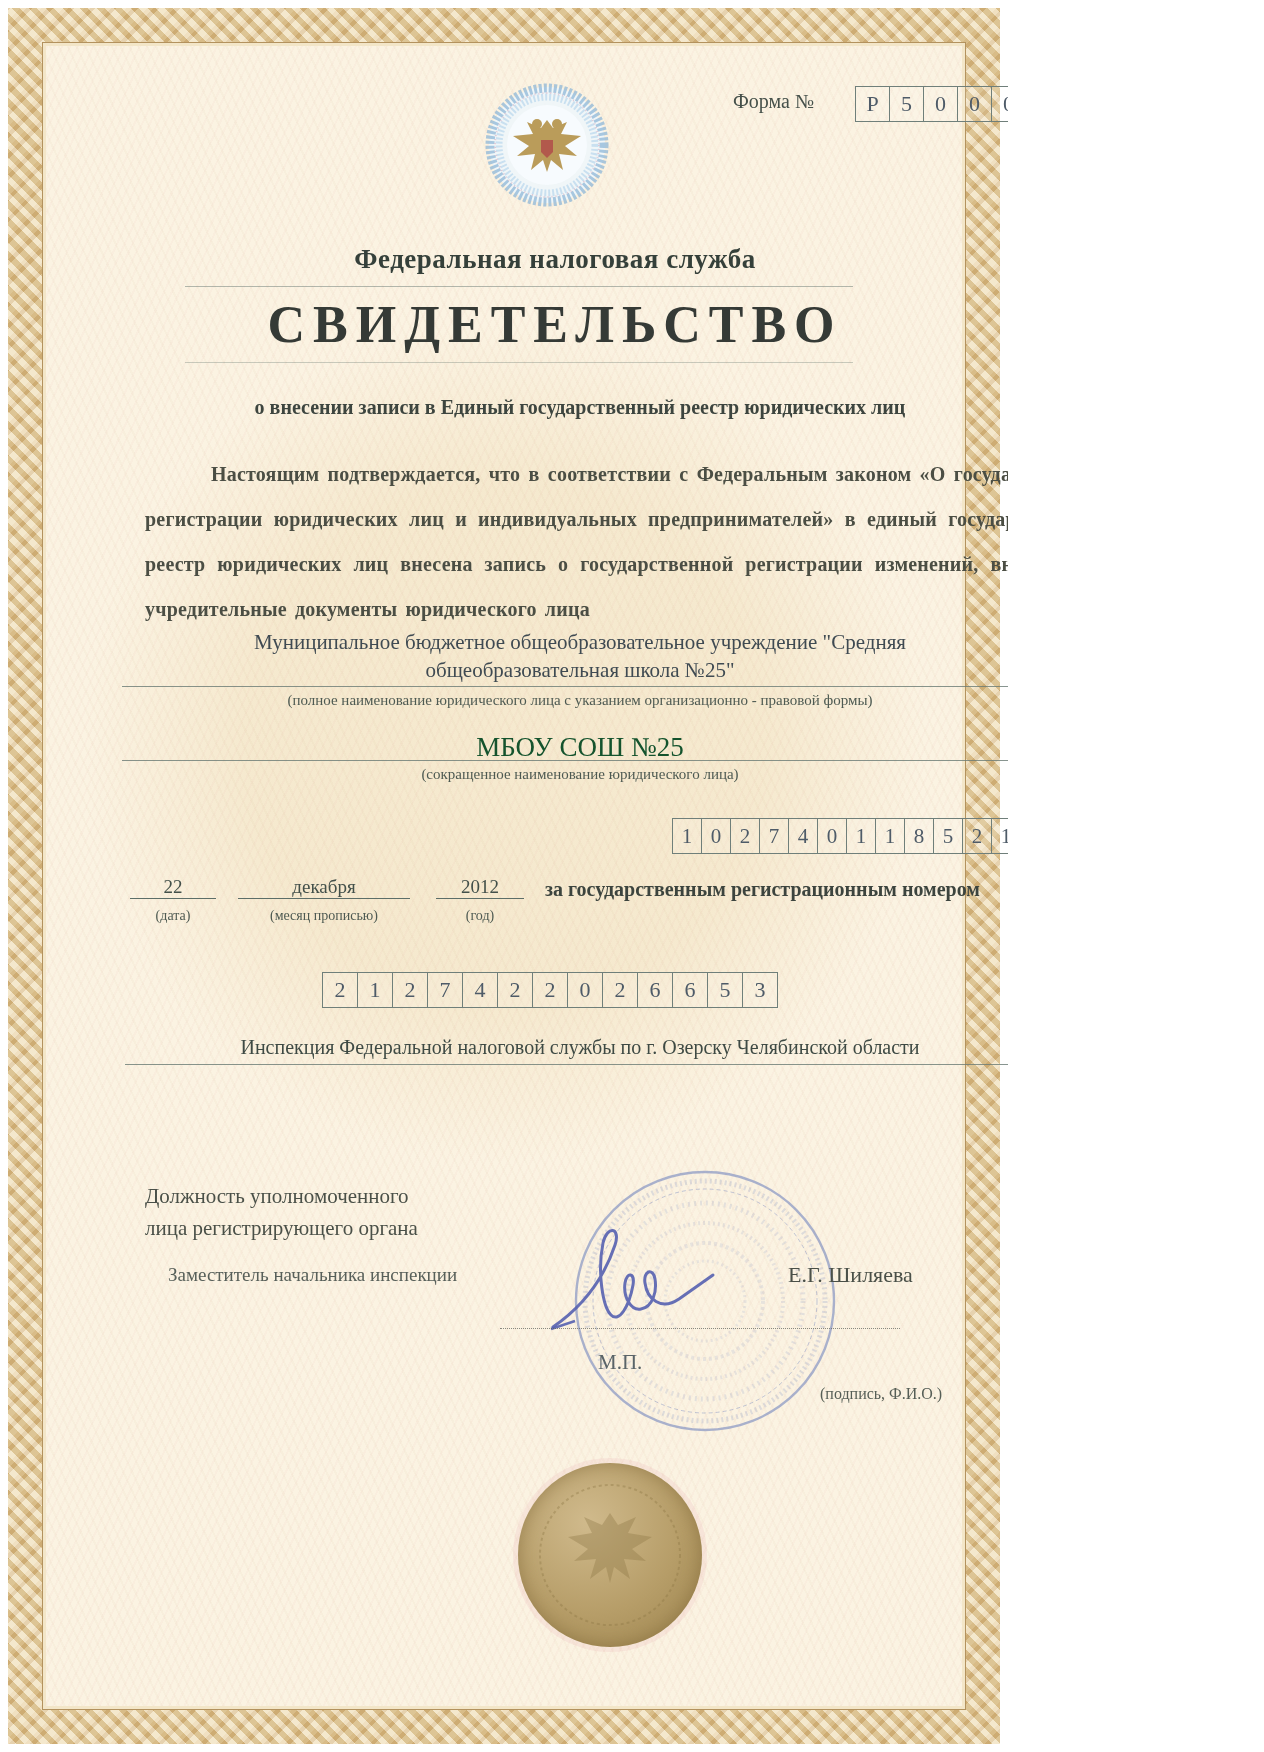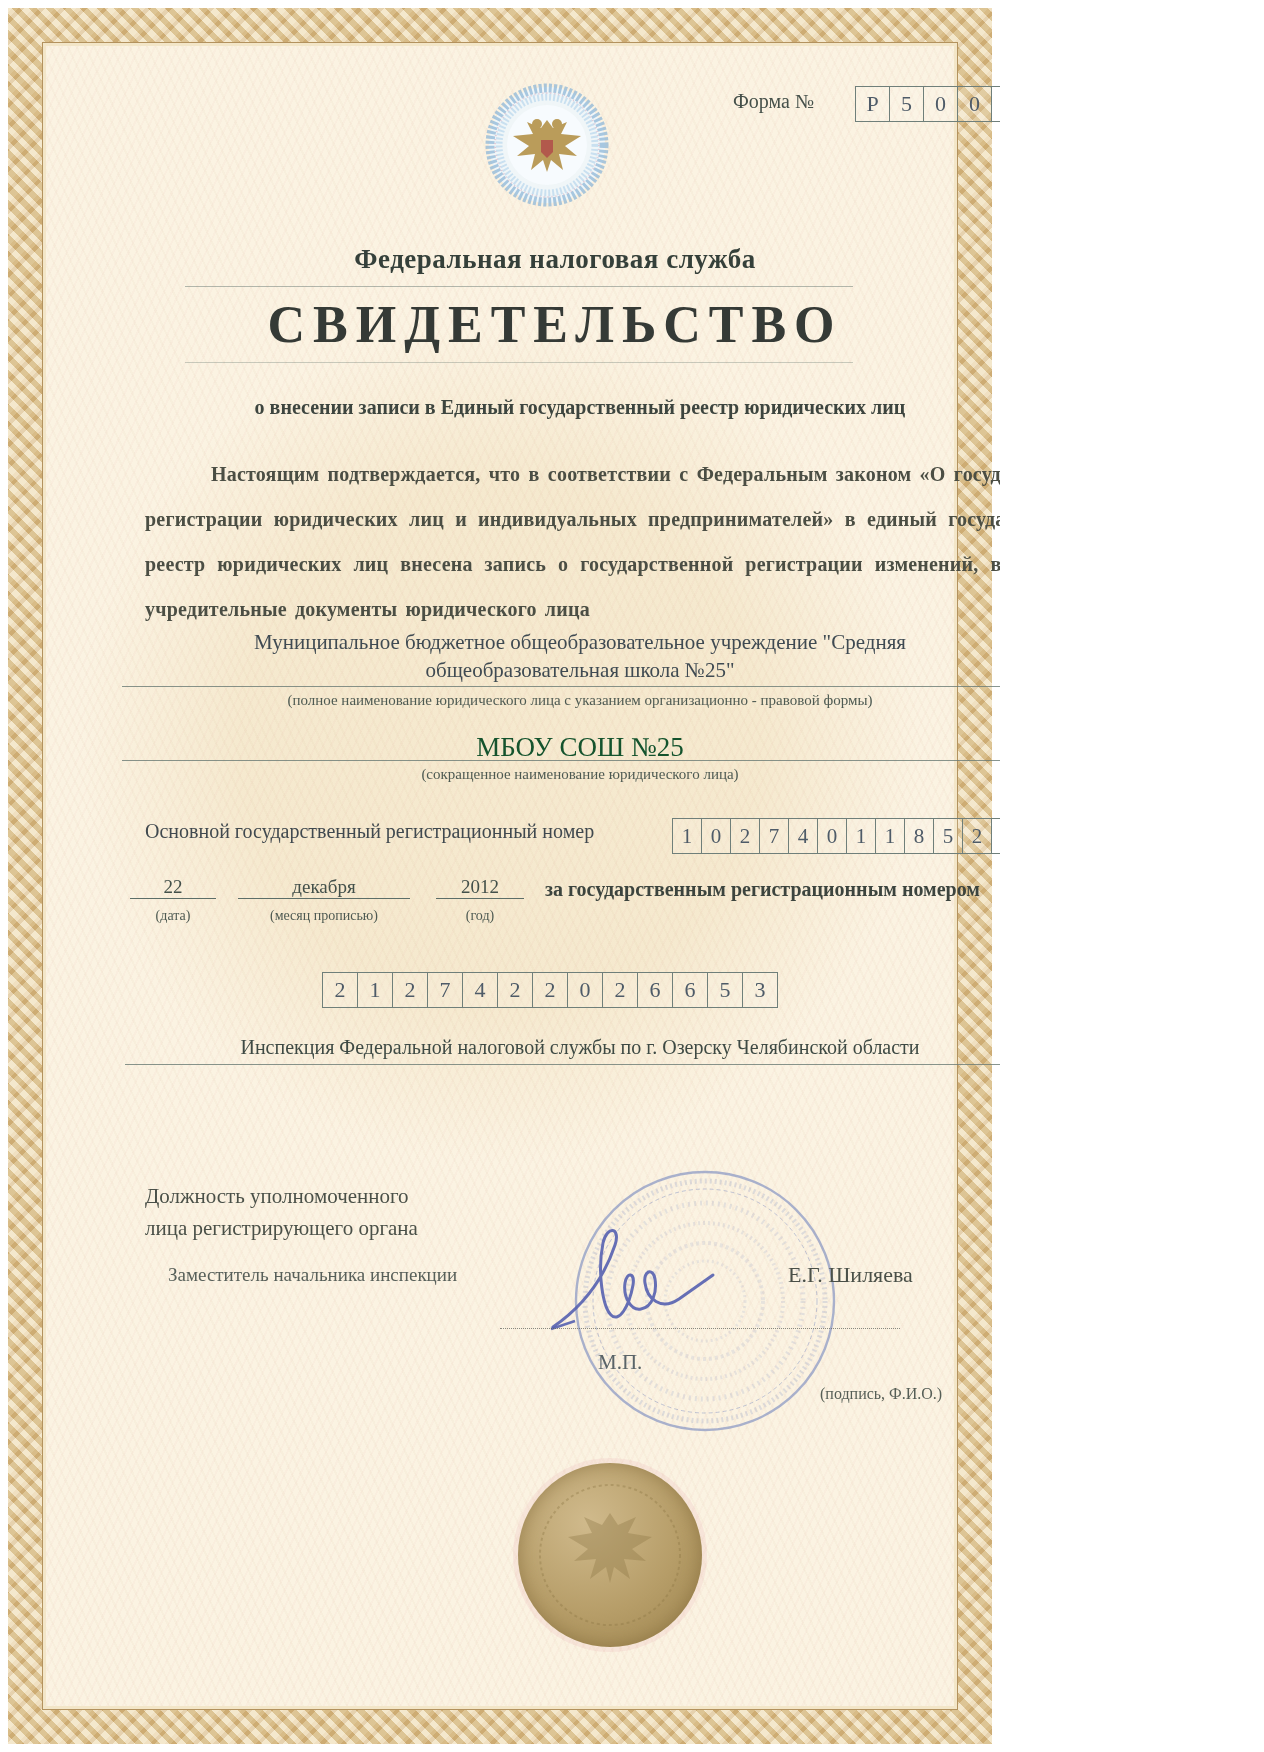--- a/index.html
+++ b/index.html
@@ -1,20 +1,21 @@
 <!DOCTYPE html>
 <html><head>
 <meta charset="utf-8">
 <style>
   html,body{margin:0;padding:0;background:#ffffff;}
   .page{
     position:relative;width:1000px;height:1752px;overflow:hidden;
     background:#ffffff;
     font-family:"Liberation Serif","DejaVu Serif",serif;
     color:#3b4038;
+    padding-left:8px;
   }
   
   .frame{
     position:absolute;inset:8px;
     background:
       repeating-linear-gradient(45deg, rgba(255,255,255,.35) 0 6px, rgba(176,136,72,.28) 6px 12px),
       repeating-linear-gradient(-45deg, #eedcb2 0 7px, #d9ba84 7px 11px, #e8d0a0 11px 15px);
   }
   .frame-inner-line{
     position:absolute;inset:42px;border:1px solid #b3925e;
@@ -104,21 +105,20 @@
 
   <div class="abs ctr" style="left:60px;width:1040px;top:630px;font-size:21px;color:#3f4a52;">Муниципальное бюджетное общеобразовательное учреждение "Средняя</div>
   <div class="abs ctr" style="left:60px;width:1040px;top:658px;font-size:21px;color:#3f4a52;">общеобразовательная школа №25"</div>
   <div class="rule" style="left:122px;top:686px;width:995px;border-bottom-width:1.4px;"></div>
   <div class="abs ctr caption" style="left:60px;width:1040px;top:692px;">(полное наименование юридического лица с указанием организационно - правовой формы)</div>
 
   <div class="abs ctr" style="left:60px;width:1040px;top:732px;font-size:27px;color:#14532d;">МБОУ СОШ №25</div>
   <div class="rule" style="left:122px;top:760px;width:995px;border-bottom-width:1.4px;"></div>
   <div class="abs ctr caption" style="left:60px;width:1040px;top:766px;">(сокращенное наименование юридического лица)</div>
 
-  <div class="abs" style="left:145px;top:820px;font-size:20px;color:#40494f;">Основной государственный регистрационный номер</div>
   <div class="boxrow" style="left:672px;top:818px;">
     <div class="cell ogrncell">1</div>
     <div class="cell ogrncell">0</div>
     <div class="cell ogrncell">2</div>
     <div class="cell ogrncell">7</div>
     <div class="cell ogrncell">4</div>
     <div class="cell ogrncell">0</div>
     <div class="cell ogrncell">1</div>
     <div class="cell ogrncell">1</div>
     <div class="cell ogrncell">8</div>

